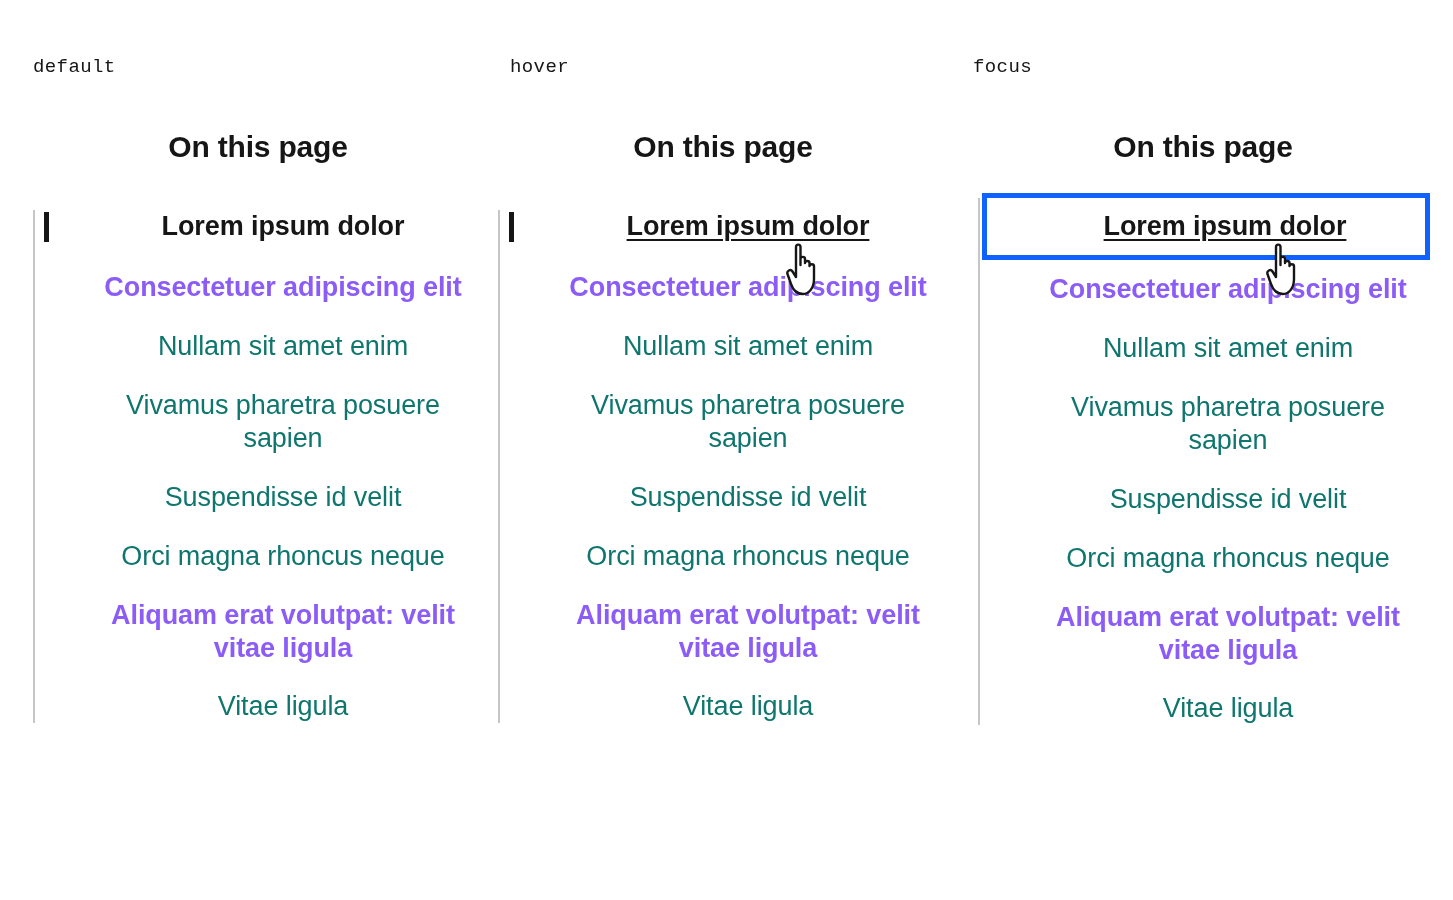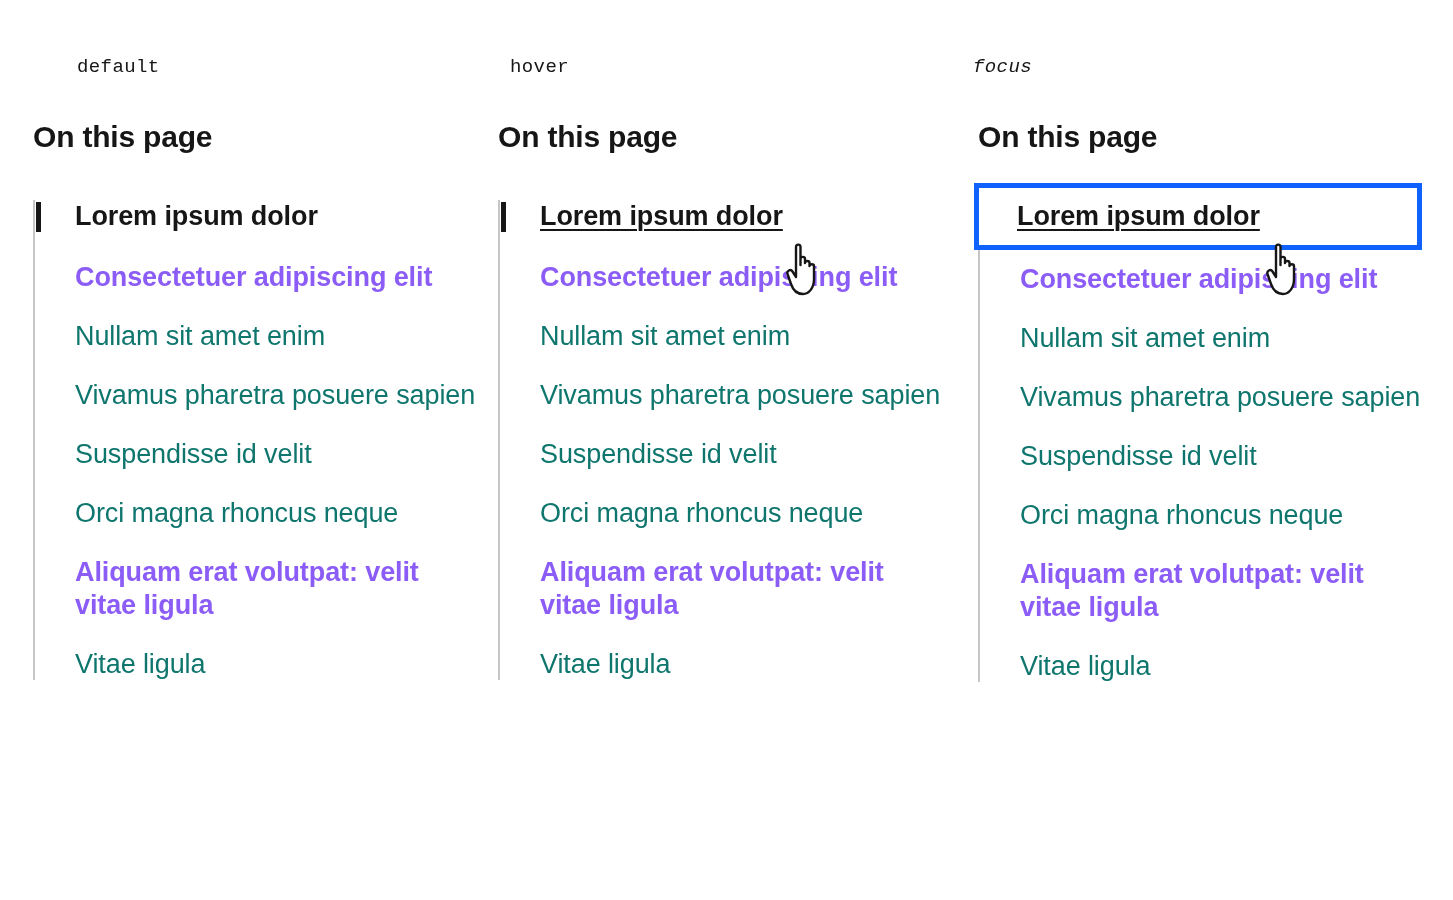--- a/index.html
+++ b/index.html
@@ -22,38 +22,39 @@
   .state-label {
     position: absolute;
     font-family: "Liberation Mono", monospace;
     font-size: 19px;
     color: #161616;
     letter-spacing: 0.4px;
     top: 56px;
   }
   .column {
     position: absolute;
-    top: 120px;
+    top: 130px;
     width: 450px;
+    text-align: center;
   }
   .col-1 { left: 33px; }
   .col-2 { left: 498px; }
   .col-3 { left: 978px; }
 
   .panel-title {
     font-size: 30px;
     font-weight: bold;
     color: #161616;
     margin: 0 0 46px 0;
     letter-spacing: -0.2px;
   }
 
   .toc {
     position: relative;
-    padding-left: 4px;
+    padding-left: 12px;
   }
   
   .toc-rule {
     position: absolute;
     left: 0;
     top: 0;
     bottom: 0;
     width: 2px;
     background: #c6c6c6;
   }
@@ -121,21 +122,21 @@
     width: 44px;
     height: 58px;
     pointer-events: none;
   }
 </style>
 </head>
 <body>
 
 <div class="canvas">
 
-  <div class="state-label" style="left:33px;margin-left:44px;">default</div>
+  <div class="state-label" style="left:33px;">default</div>
 
   <div class="column col-1">
     <div class="panel-title">On this page</div>
     <div class="toc">
       <div class="toc-rule"></div>
 
       <a class="toc-item current" href="#">
         <span class="marker"></span>
         <span>Lorem ipsum dolor</span>
       </a>
@@ -169,21 +170,21 @@
       <a class="toc-item" href="#"><span>Vitae ligula</span></a>
     </div>
   </div>
 
   <div class="cursor" style="left:784px; top:241px;">
     <svg width="44" height="58" viewBox="0 0 44 58" xmlns="http://www.w3.org/2000/svg">
       <path d="M12 6 C12 2.8 16.5 2.8 16.5 6 L16.5 24 L16.5 18 C16.5 15.2 21 15.2 21 18 L21 22 C21 19.4 25.5 19.4 25.5 22 L25.5 25 C25.5 22.6 30 22.6 30 25 L30 38 C30 47 25 53 19 53 C13 53 9 49 7 43 L3.5 33 C2.5 30 6.5 27.5 8.5 30.5 L12 36 Z" fill="#ffffff" stroke="#161616" stroke-width="2.4" stroke-linejoin="round"></path>
     </svg>
   </div>
 
-  <div class="state-label" style="left:973px;font-style:italic;">focus</div>
+  <div class="state-label" style="left:973px;">focus</div>
 
   <div class="column col-3">
     <div class="panel-title">On this page</div>
     <div class="toc">
       <div class="toc-rule"></div>
 
       <a class="toc-item current focused" href="#">
         <span>Lorem ipsum dolor</span>
       </a>
       <a class="toc-item bold" href="#"><span>Consectetuer adipiscing elit</span></a>

